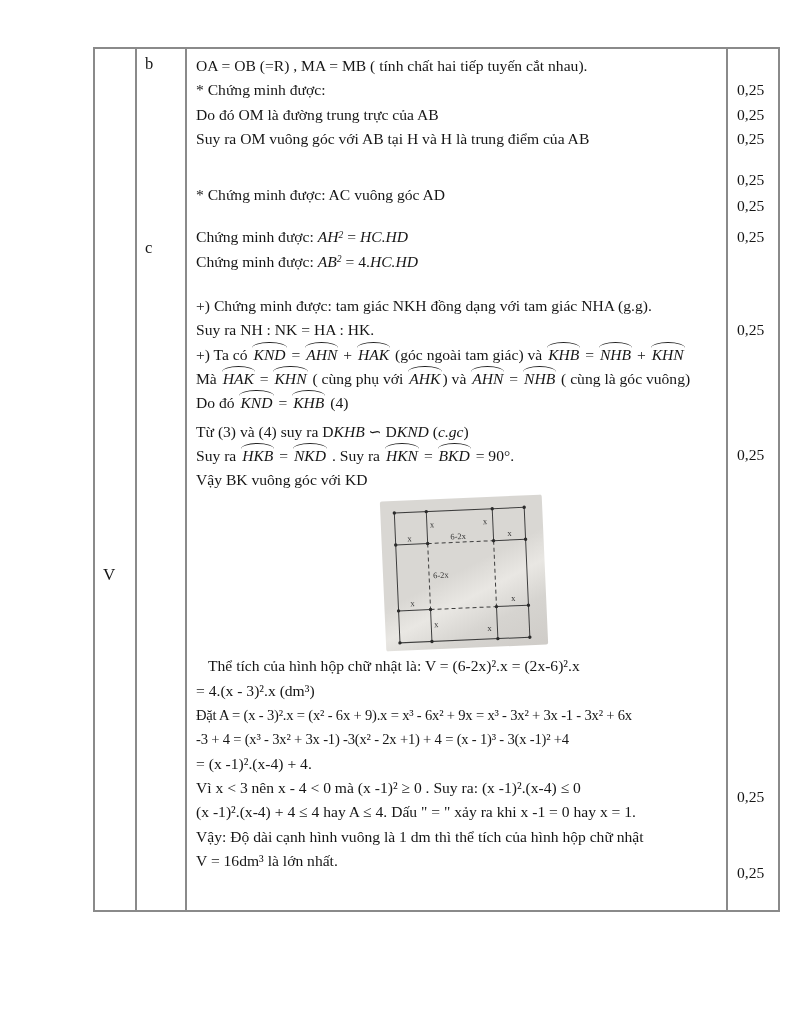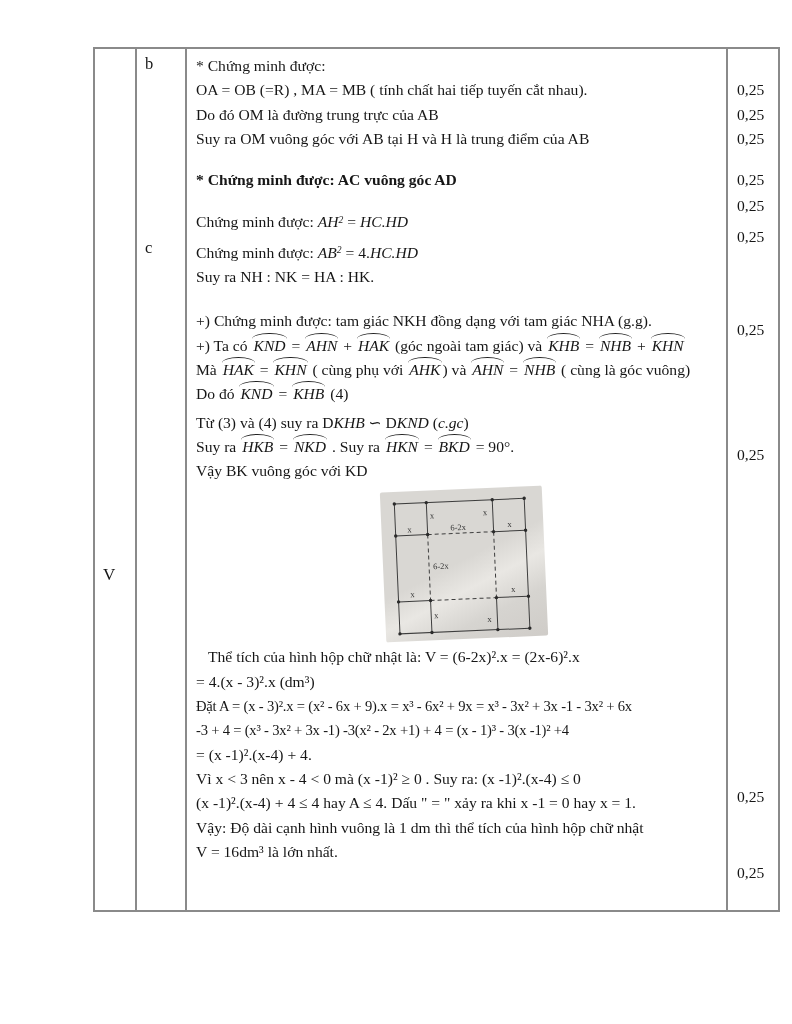--- a/index.html
+++ b/index.html
@@ -78,29 +78,29 @@
       <div class="qlabel">V</div>
     </div>
 
     <div class="col col-part">
       <div class="plabel plabel-b">b</div>
       <div class="plabel plabel-c">c</div>
     </div>
 
     <div class="col col-main">
       <div>
+          <div class="line"><span>OA = OB (=R) , MA = MB ( tính chất hai tiếp tuyến cắt nhau).</span></div>
           <div class="line"><span>* Chứng minh được:</span></div>
-          <div class="line"><span>OA = OB (=R) , MA = MB ( tính chất hai tiếp tuyến cắt nhau).</span></div>
           <div class="line"><span>Do đó OM là đường trung trực của AB</span></div>
           <div class="line"><span>Suy ra OM vuông góc với AB tại H và H là trung điểm của AB</span></div>
-          <div class="line" style="margin-top: 17px; font-weight: bold;"><span>* Chứng minh được: AC vuông góc AD</span></div>
+          <div class="line" style="margin-top: 32px;"><span>* Chứng minh được: AC vuông góc AD</span></div>
           <div class="line" style="margin-top: 18px;"><span>Chứng minh được: </span><span class="mi">AH</span><sup class="msup">2</sup><span> = </span><span class="mi">HC.HD</span></div>
-          <div class="line" style="margin-top: 6px;"><span> Chứng minh được: </span><span class="mi">AB</span><sup class="msup">2</sup><span> = 4.</span><span class="mi">HC.HD</span></div>
+          <div class="line" style="margin-top: 0;"><span> Chứng minh được: </span><span class="mi">AB</span><sup class="msup">2</sup><span> = 4.</span><span class="mi">HC.HD</span></div>
+          <div class="line" style="margin-top: 20px;"><span>+) Chứng minh được: tam giác NKH đồng dạng với tam giác NHA (g.g).</span></div>
           <div class="line"><span>Suy ra  NH : NK = HA : HK.</span></div>
-          <div class="line" style="margin-top: 20px;"><span>+) Chứng minh được: tam giác NKH đồng dạng với tam giác NHA (g.g).</span></div>
           <div class="line"><span>+) Ta có </span><span class="mi hat">KND</span><span> = </span><span class="mi hat">AHN</span><span> + </span><span class="mi hat">HAK</span><span> (góc ngoài tam giác) và </span><span class="mi hat">KHB</span><span> = </span><span class="mi hat">NHB</span><span> + </span><span class="mi hat">KHN</span></div>
           <div class="line"><span>Mà </span><span class="mi hat">HAK</span><span> = </span><span class="mi hat">KHN</span><span> ( cùng phụ với </span><span class="mi hat">AHK</span><span>) và </span><span class="mi hat">AHN</span><span> = </span><span class="mi hat">NHB</span><span> ( cùng là góc vuông)</span></div>
           <div class="line"><span>Do đó </span><span class="mi hat">KND</span><span> = </span><span class="mi hat">KHB</span><span> (4)</span></div>
           <div class="line" style="margin-top: 4px;"><span>Từ (3) và (4) suy ra  D</span><span class="mi">KHB</span><span> ∽ D</span><span class="mi">KND</span><span> (</span><span class="mi">c.gc</span><span>)</span></div>
           <div class="line"><span>Suy ra </span><span class="mi hat">HKB</span><span> = </span><span class="mi hat">NKD</span><span> . Suy ra </span><span class="mi hat">HKN</span><span> = </span><span class="mi hat">BKD</span><span> = 90°.</span></div>
           <div class="line"><span>Vậy BK vuông góc với KD</span></div>
         </div>
 
       <div class="figure-photo">
         <svg viewBox="0 0 160 150">

